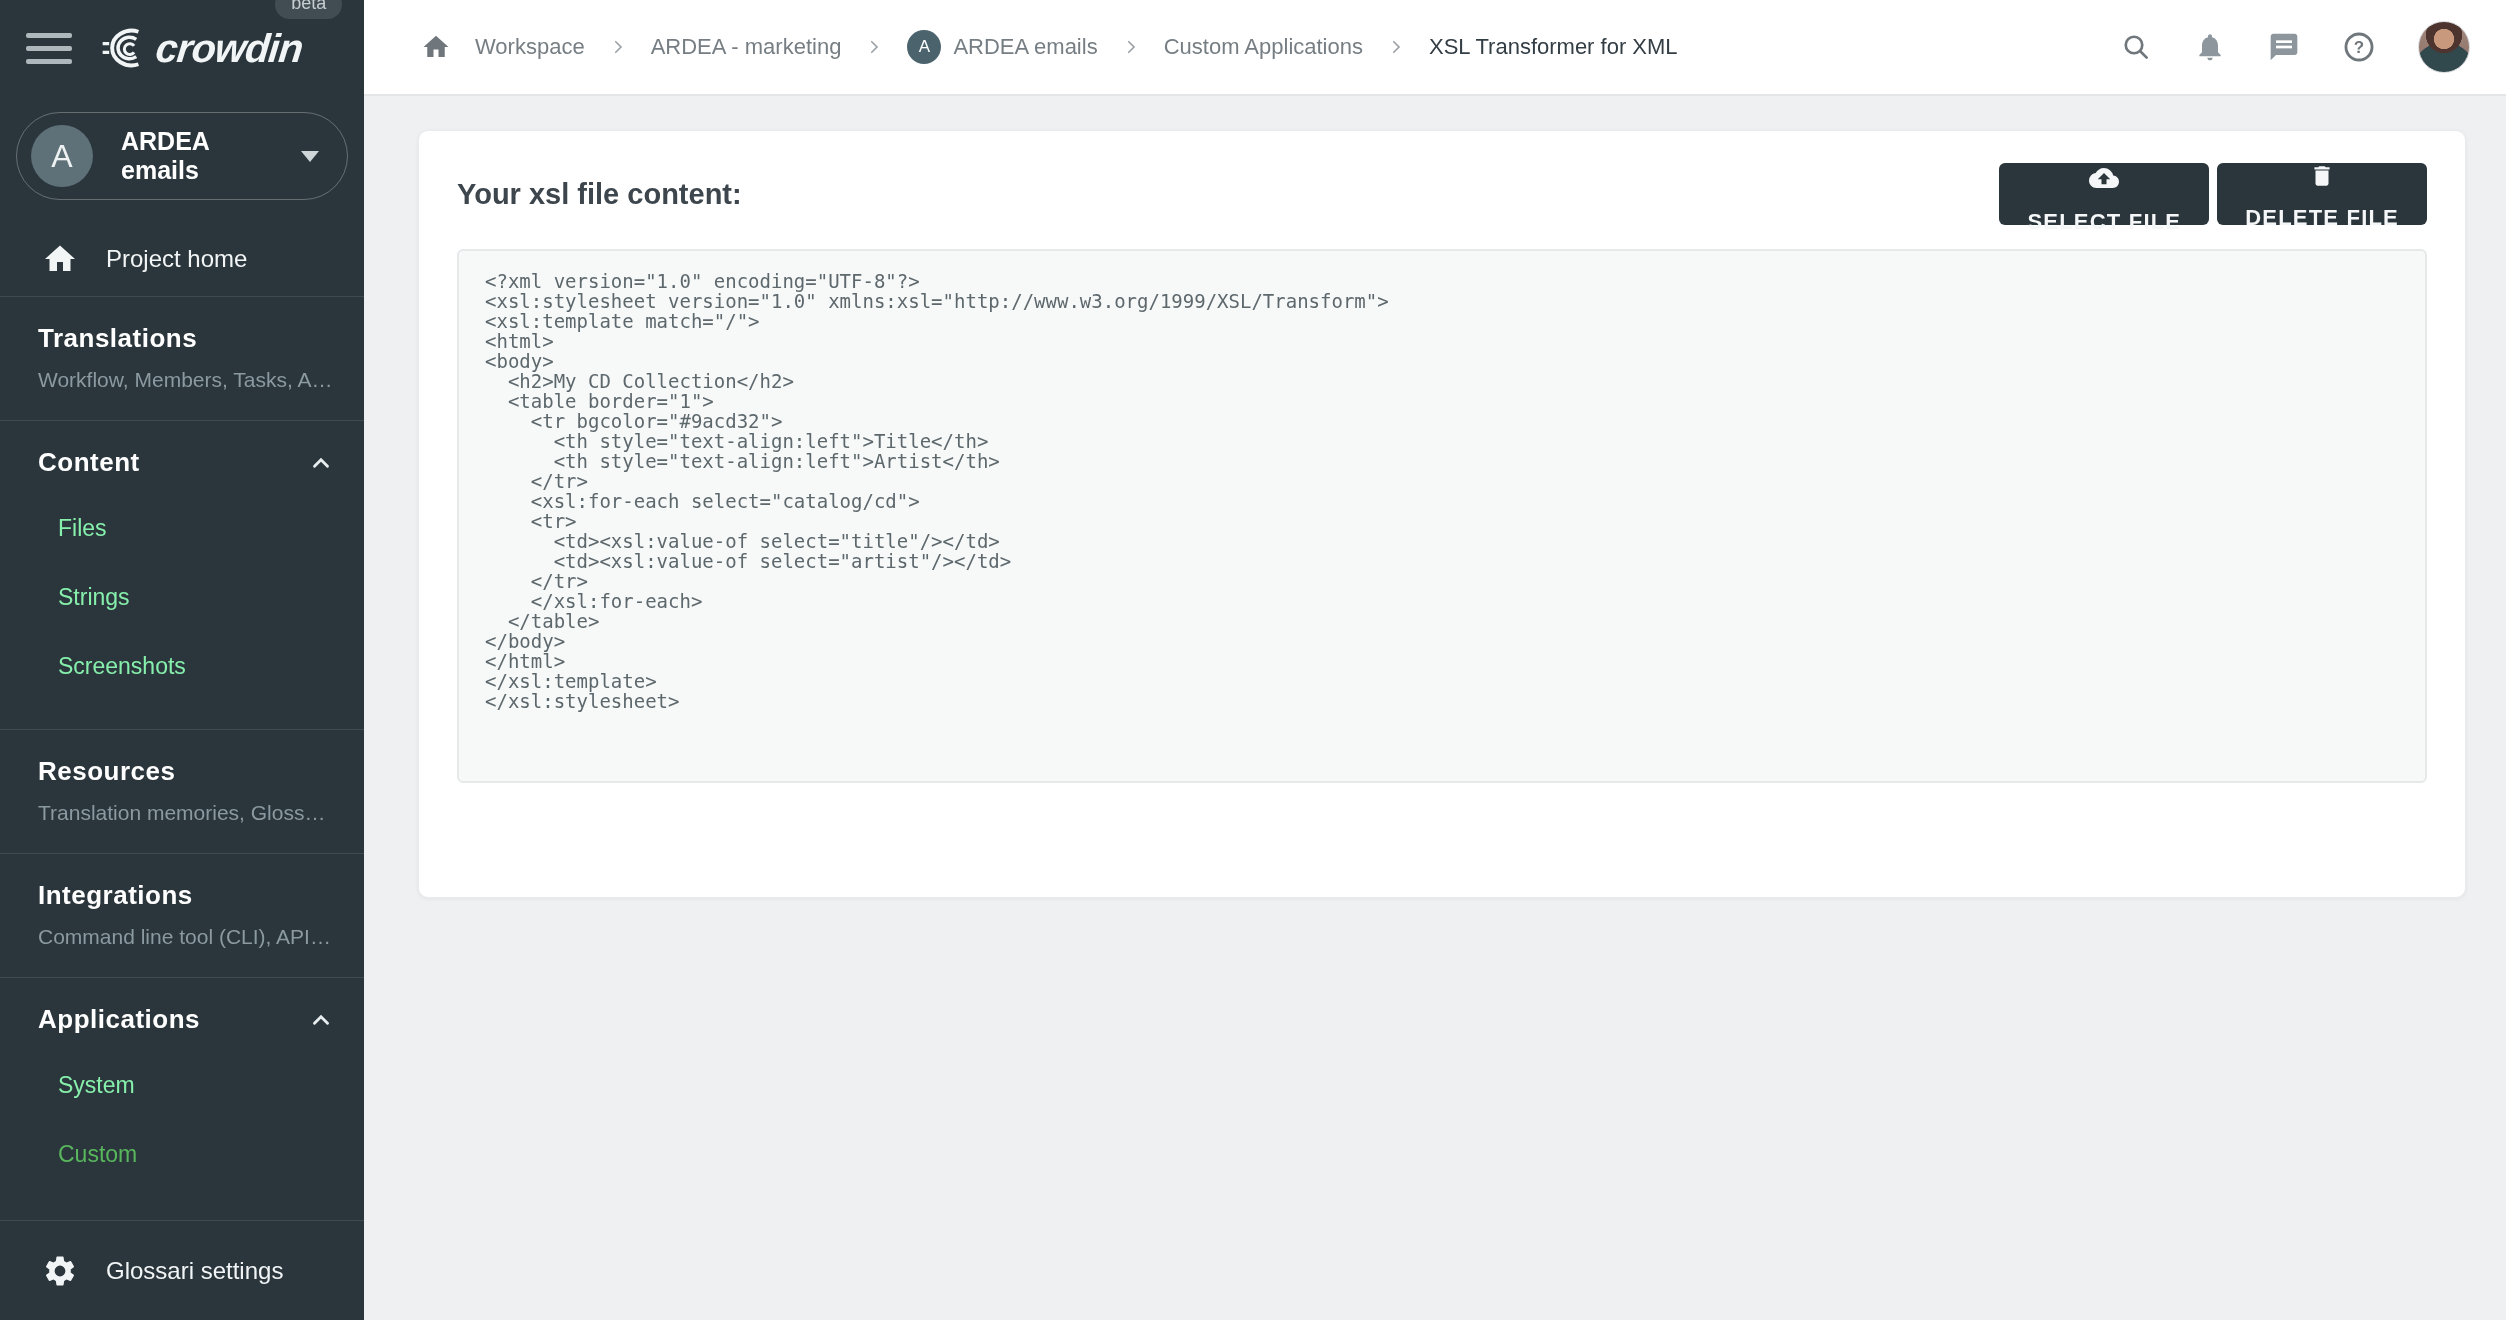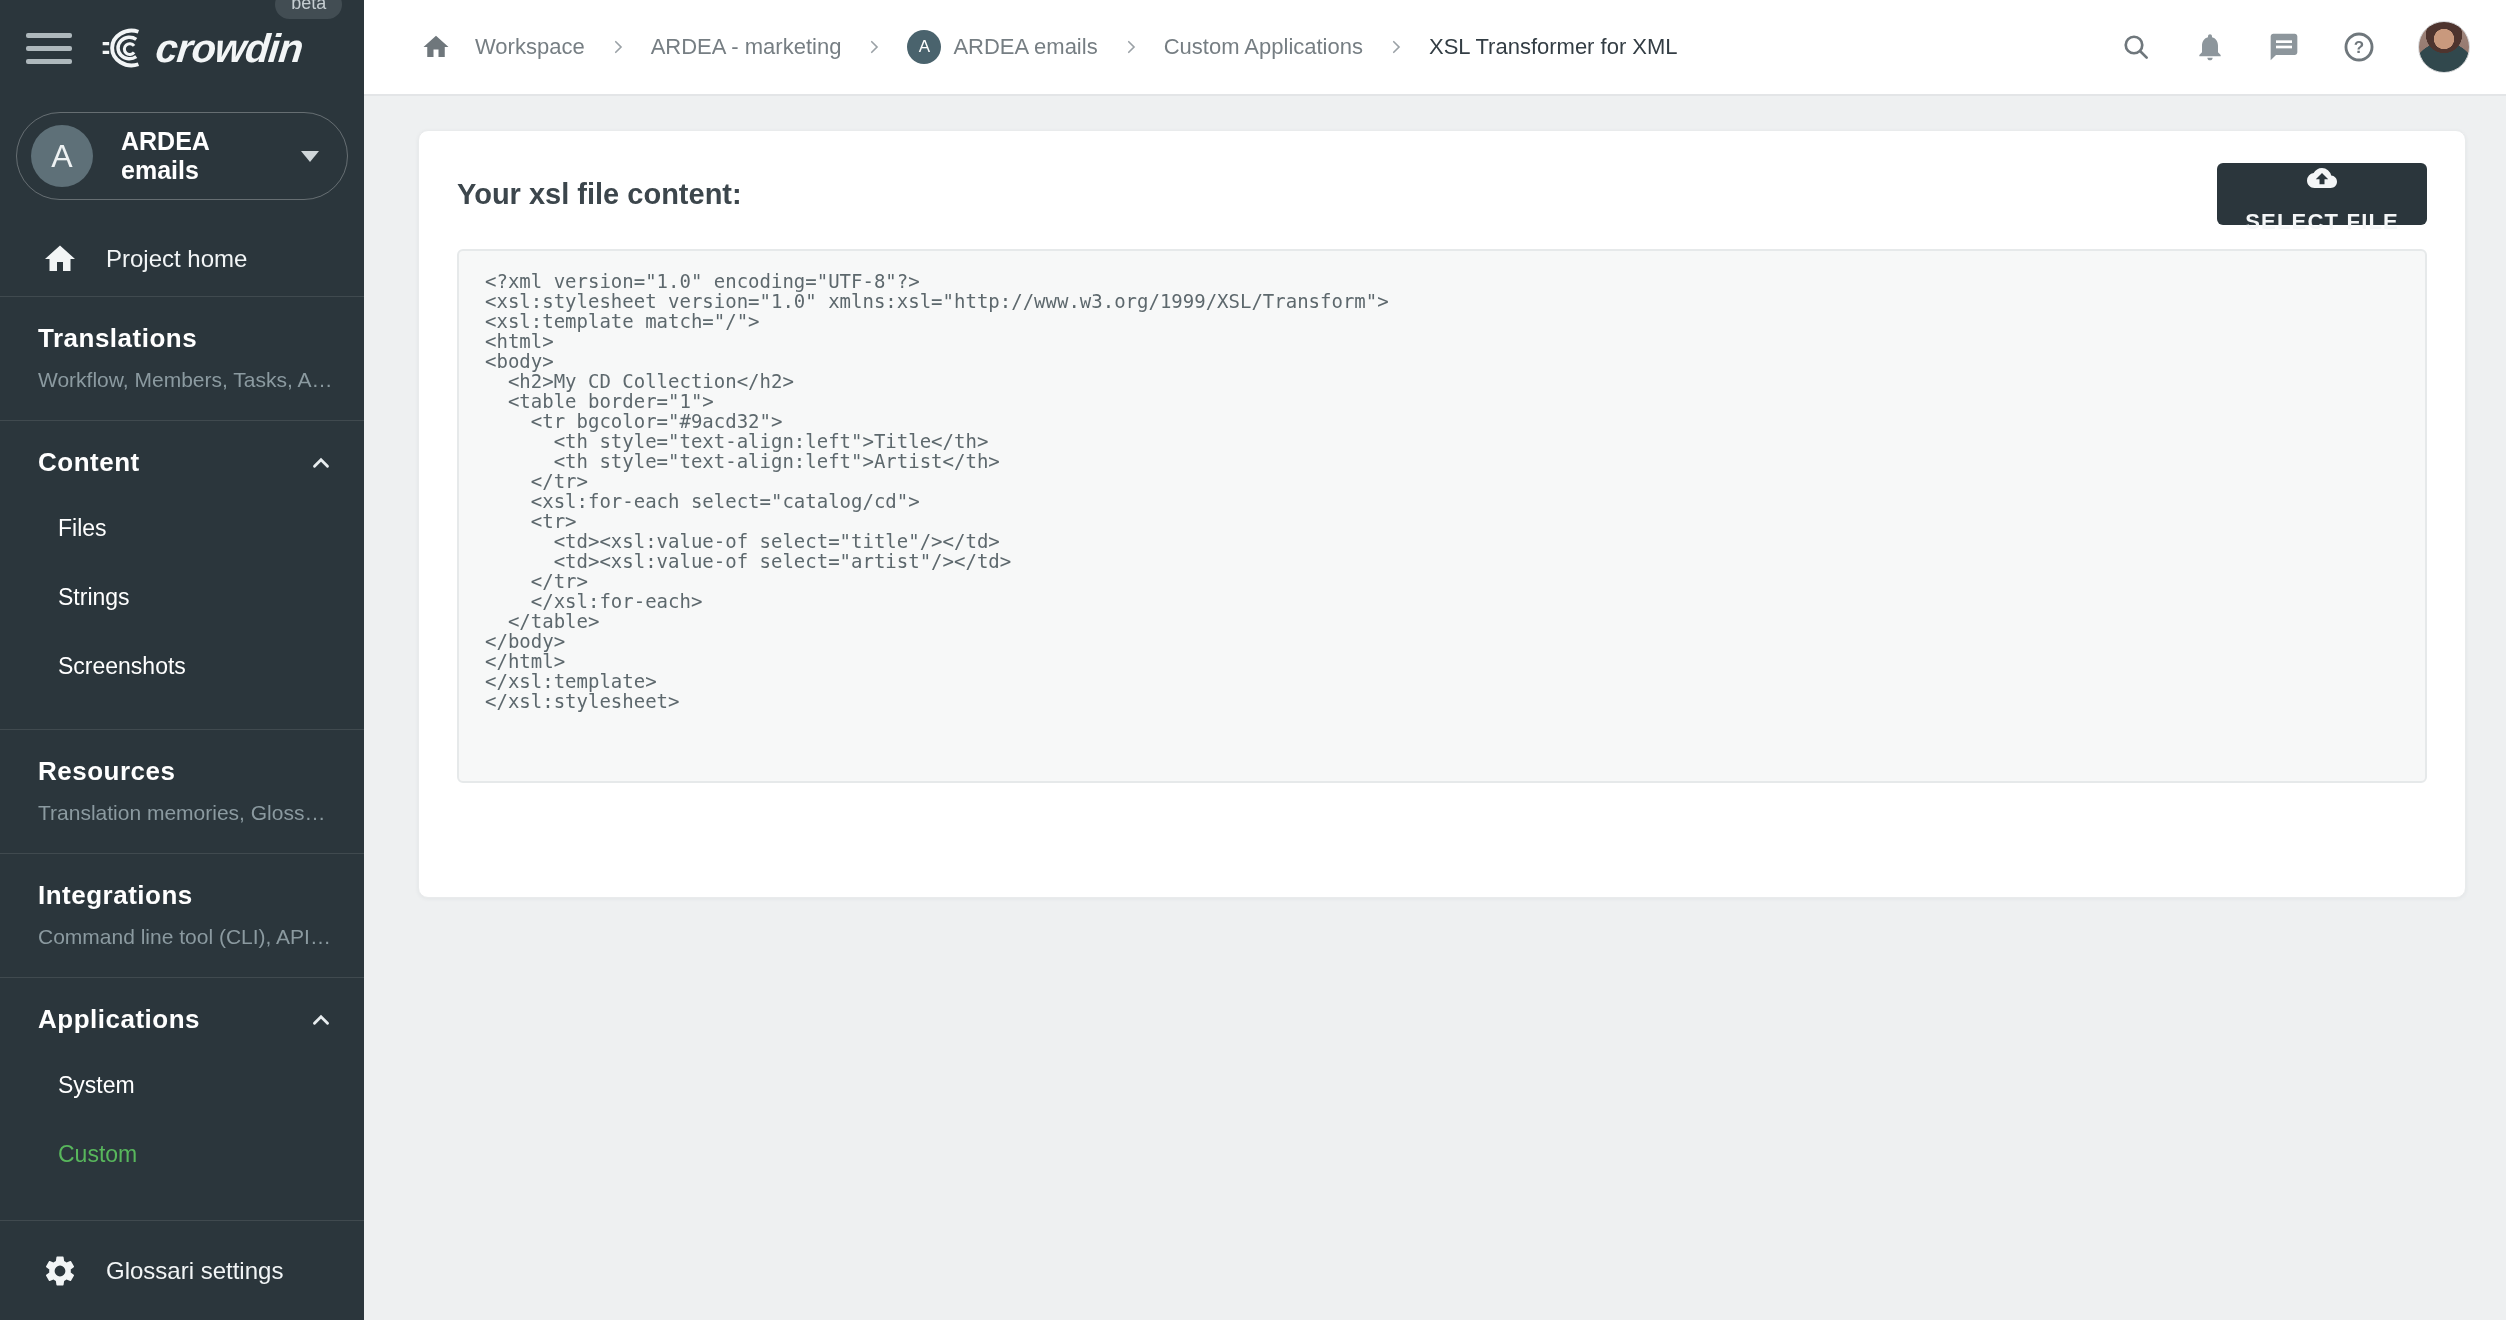--- a/index.html
+++ b/index.html
@@ -40,21 +40,21 @@
   .selector-name { font-size:25px; font-weight:bold; color:#fff; flex:1; }
   .caret-down { width:0; height:0; border-left:9px solid transparent; border-right:9px solid transparent; border-top:11px solid #cfd6d9; }
   .home-row { margin-top:14px; height:74px; display:flex; align-items:center; gap:28px; padding:0 24px 0 42px; cursor:pointer; }
   .home-row .txt { font-size:24px; color:#f2f5f6; }
   .divider { height:1px; background:rgba(255,255,255,.10); }
   .section { padding:26px 30px 28px 38px; }
   .section-head { display:flex; align-items:center; justify-content:space-between; cursor:pointer; }
   .section-title { font-size:26px; font-weight:bold; color:#ffffff; letter-spacing:.5px; }
   .section-sub { margin-top:14px; font-size:21px; color:#8b9aa0; white-space:nowrap; overflow:hidden; text-overflow:ellipsis; }
   .section-items { margin-top:16px; }
-  .side-item { padding:21px 0 21px 20px; font-size:23px; color:#ffffff; cursor:pointer; }
+  .side-item { padding:21px 0 21px 20px; font-size:23px; color:#86efac; cursor:pointer; }
   .side-item.active { color:#58b75c; }
   .settings-row {
     margin-top:auto; border-top:1px solid rgba(255,255,255,.10);
     height:100px; display:flex; align-items:center; gap:28px; padding:0 24px 0 42px; cursor:pointer;
   }
   .settings-row .txt { font-size:24px; color:#f2f5f6; }
   .icon { display:inline-flex; align-items:center; justify-content:center; }
   
   .main-col { flex:1; display:flex; flex-direction:column; height:1320px; }
   .topbar {
@@ -299,20 +299,28 @@
       <div class="card-header">
         <h1 class="card-title">Your xsl file content:</h1>
         <div class="btn-group">
           <button class="dark-btn">
             <span class="icon">
               <svg width="30" height="30" viewBox="0 0 24 24">
                   <path fill="#f4f6f7" d="M19.35 10.04A7.49 7.49 0 0 0 12 4C9.11 4 6.6 5.64 5.35 8.04A5.994 5.994 0 0 0 0 14c0 3.31 2.69 6 6 6h13c2.76 0 5-2.24 5-5 0-2.64-2.05-4.78-4.65-4.96zM14 13v4h-4v-4H7l5-5 5 5h-3z"></path>
                 </svg>
             </span>
             <span>SELECT FILE</span>
+          </button>
+          <button class="dark-btn">
+            <span class="icon">
+              <svg width="26" height="26" viewBox="0 0 24 24">
+                  <path fill="#f4f6f7" d="M6 19c0 1.1.9 2 2 2h8c1.1 0 2-.9 2-2V7H6v12zM19 4h-3.5l-1-1h-5l-1 1H5v2h14V4z"></path>
+                </svg>
+            </span>
+            <span>DELETE FILE</span>
           </button>
         </div>
       </div>
 
       <div class="code-box">&lt;?xml version="1.0" encoding="UTF-8"?&gt;
 &lt;xsl:stylesheet version="1.0" xmlns:xsl="http://www.w3.org/1999/XSL/Transform"&gt;
 &lt;xsl:template match="/"&gt;
 &lt;html&gt;
 &lt;body&gt;
   &lt;h2&gt;My CD Collection&lt;/h2&gt;

